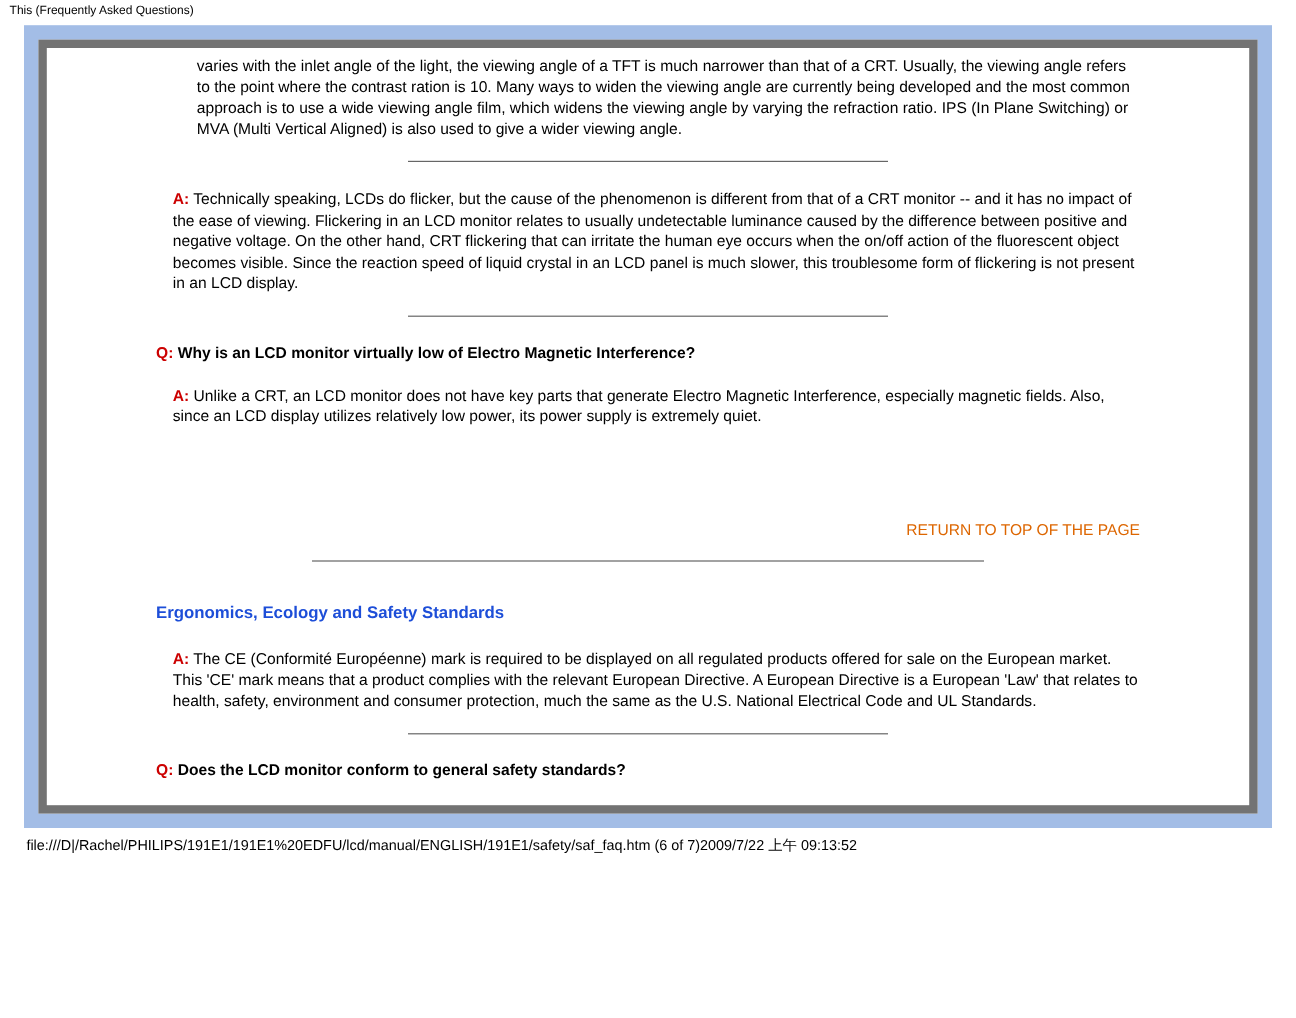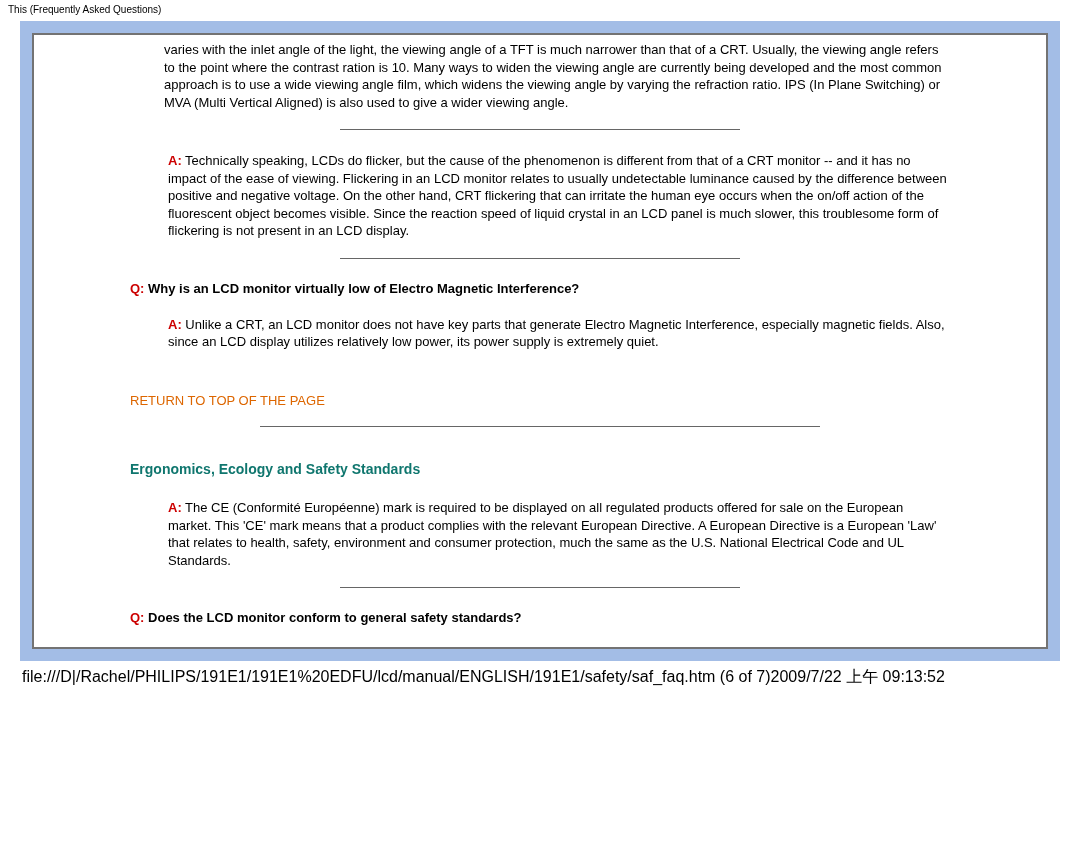--- a/index.html
+++ b/index.html
@@ -17,21 +17,21 @@
     color: #000000;
   }
   .outer-frame {
     margin: 2px 20px 0 20px;
     background: #a3bde6;
     padding: 12px;
     box-sizing: border-box;
   }
   .page-frame {
     background: #ffffff;
-    border: 2px solid #737373;
+    border: 7px solid #737373;
     padding: 0;
   }
   .content {
     margin: 0 auto;
     max-width: 820px;
     padding: 0 20px 0 20px;
   }
   .body-text {
     margin-left: 34px;
     line-height: 1.35;
@@ -55,45 +55,45 @@
   .question {
     font-weight: bold;
     margin-top: 8px;
     margin-bottom: 20px;
   }
   .question .q-label {
     color: #cc0000;
     font-weight: bold;
   }
   .answer {
-    margin-left: 38px;
+    margin-left: 14px;
     line-height: 1.35;
     margin-bottom: 14px;
   }
   .answer .a-label {
     color: #cc0000;
     font-weight: bold;
   }
   .return-link {
-    text-align: left;
-    margin: 42px 0 16px 0;
+    text-align: right;
+    margin: 78px 0 16px 0;
   }
   .return-link a {
     color: #dd6600;
     text-decoration: none;
     font-size: 13px;
   }
   .section-heading {
-    color: #0f766e;
+    color: #1d4ed8;
     font-weight: bold;
     font-size: 14px;
     margin: 34px 0 22px 0;
   }
   .footer-text {
-    font-size: 16px;
+    font-size: 12px;
     padding: 6px 8px 6px 22px;
     color: #000000;
   }
 </style>
 </head>
 <body>
 
 <div class="header-text">This (Frequently Asked Questions)</div>
 
 <div class="outer-frame">

